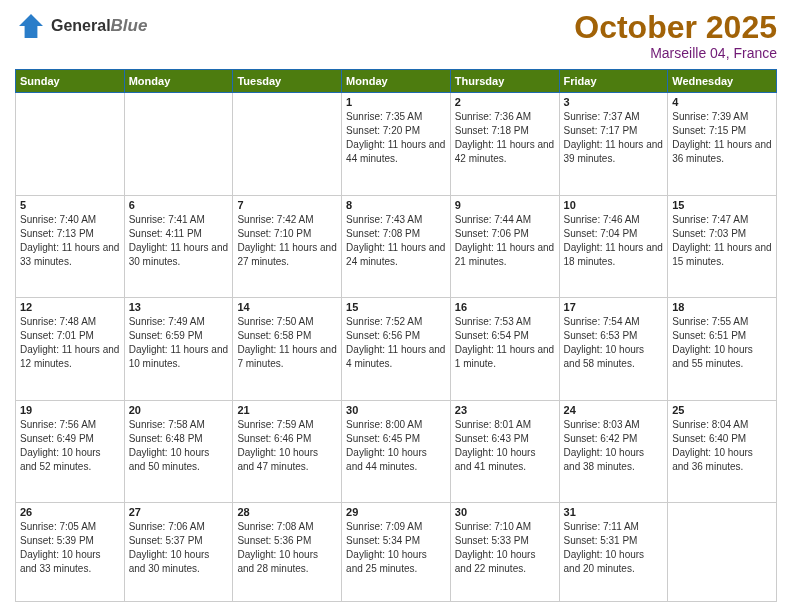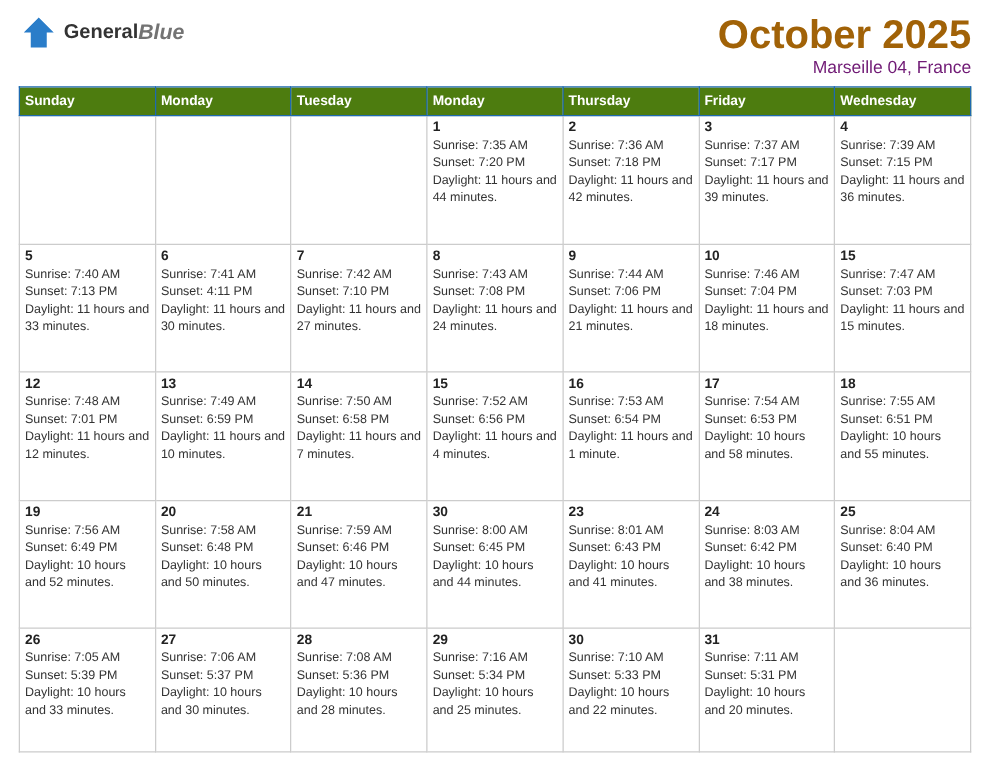--- a/index.html
+++ b/index.html
@@ -341,21 +341,21 @@
           </td>
           <td>
             <span class="day-num">28</span>
             <div class="day-info">Sunrise: 7:08 AM
 Sunset: 5:36 PM
 Daylight: 10 hours
 and 28 minutes.</div>
           </td>
           <td>
             <span class="day-num">29</span>
-            <div class="day-info">Sunrise: 7:16 AM
+            <div class="day-info">Sunrise: 7:09 AM
 Sunset: 5:34 PM
 Daylight: 10 hours
 and 25 minutes.</div>
           </td>
           <td>
             <span class="day-num">30</span>
             <div class="day-info">Sunrise: 7:10 AM
 Sunset: 5:33 PM
 Daylight: 10 hours
 and 22 minutes.</div>

